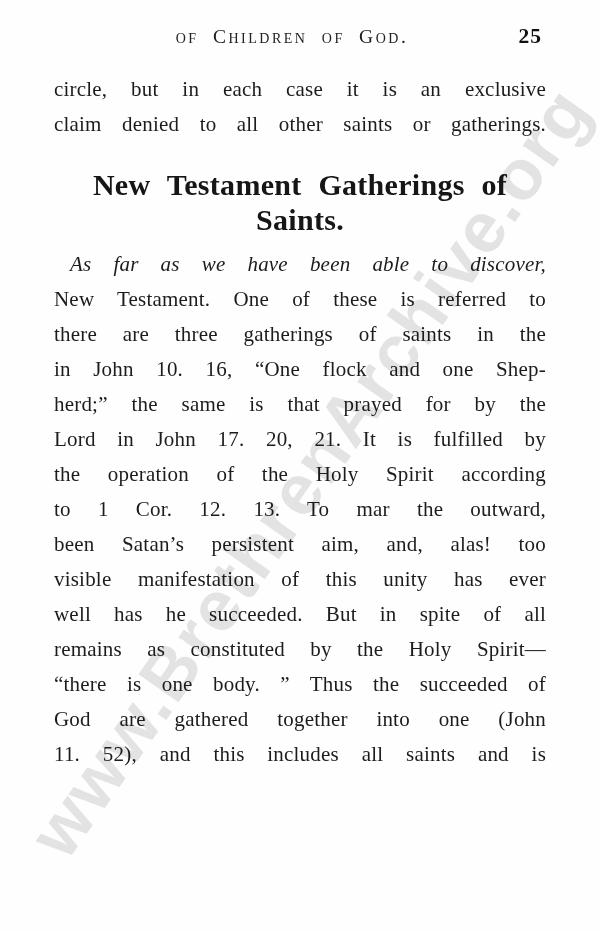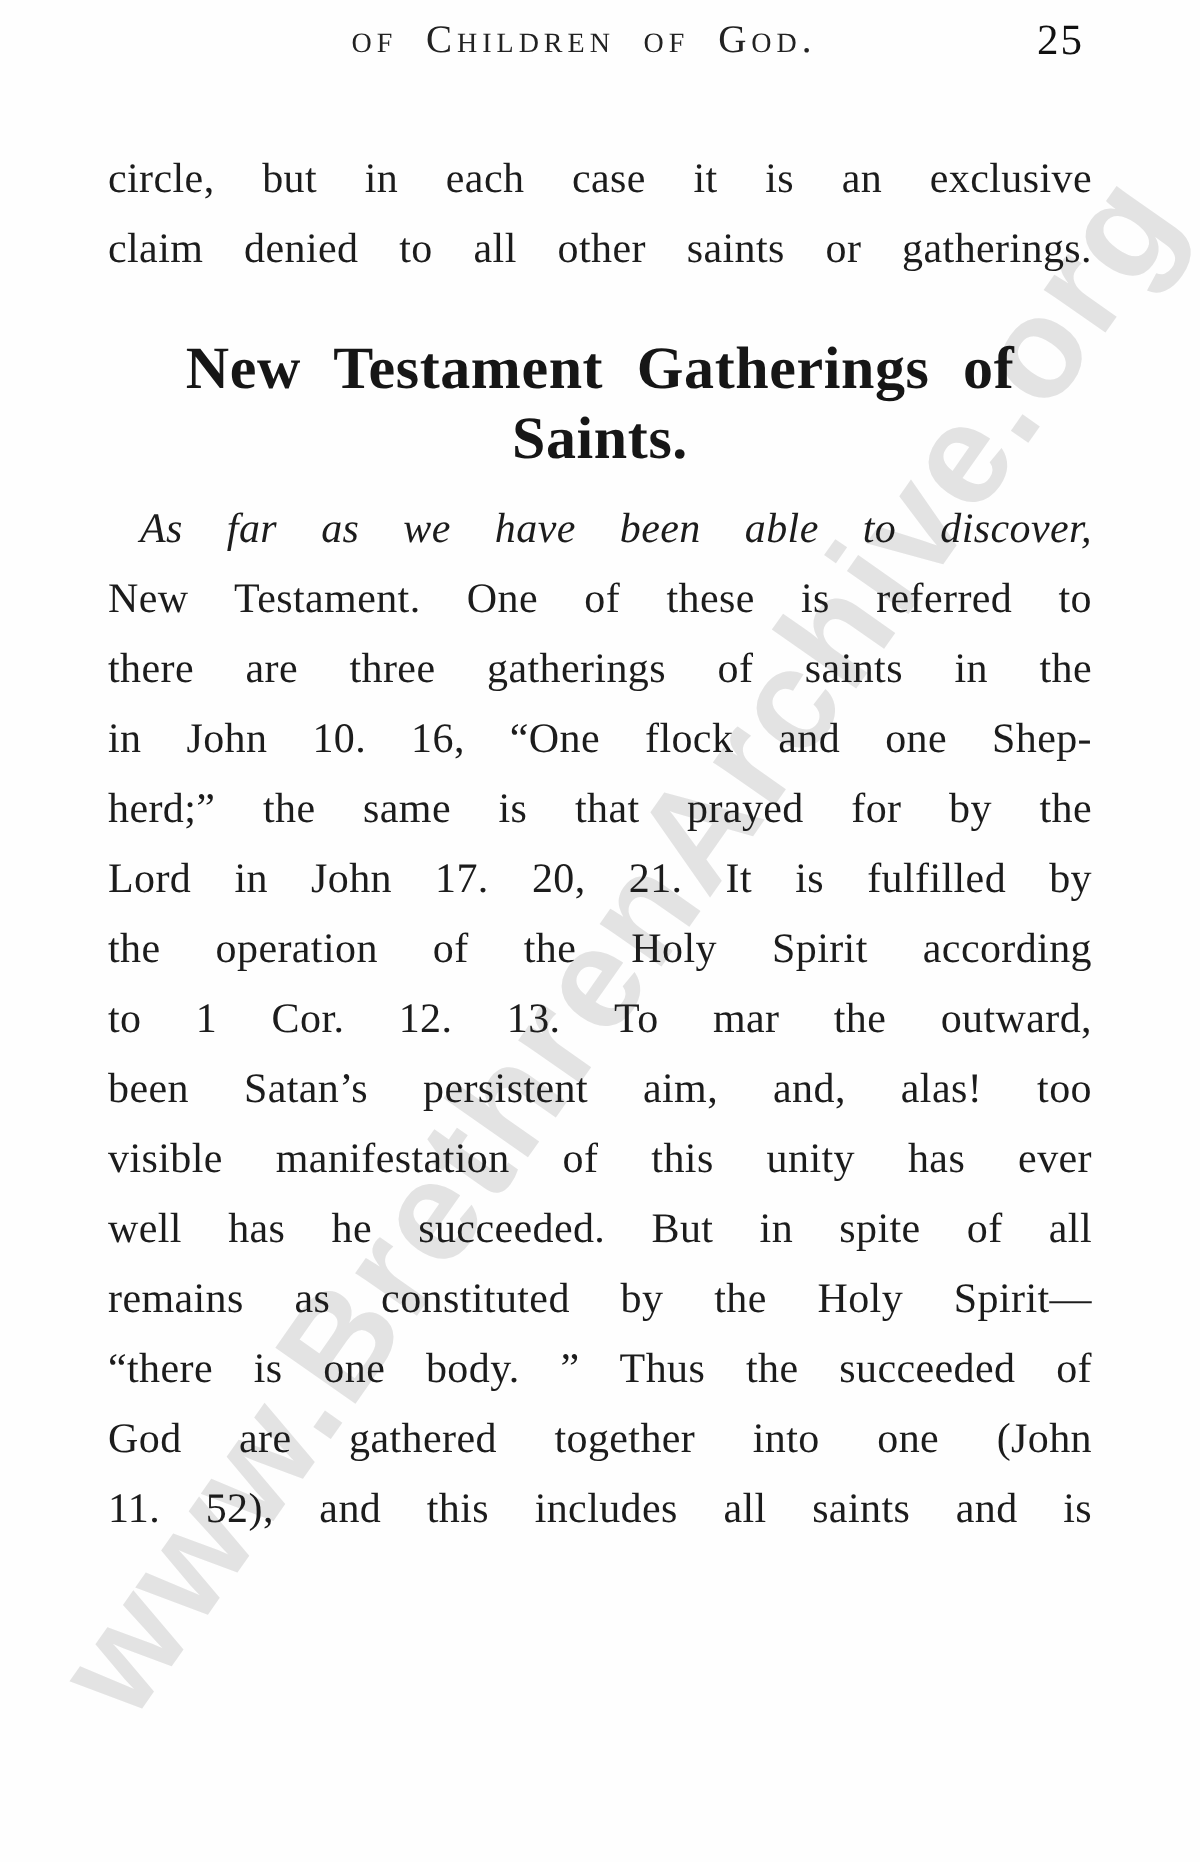--- a/index.html
+++ b/index.html
@@ -25,41 +25,41 @@
     font-weight: bold;
     font-size: 71px;
     letter-spacing: 2px;
     color: #e3e3e3;
     white-space: nowrap;
     z-index: 1;
     user-select: none;
   }
   .running-header {
     position: absolute;
-    top: 10px;
+    top: 26px;
     left: 54px;
     width: 492px;
     height: 28px;
     z-index: 2;
   }
   .running-head {
     display: block;
     text-align: center;
     padding-right: 16px;
     font-variant: small-caps;
     font-size: 19.5px;
     letter-spacing: 2.5px;
     word-spacing: 7px;
     color: #222222;
   }
   .page-number {
     position: absolute;
     right: 4px;
     top: -2px;
-    font-weight: normal;
+    font-weight: bold;
     font-size: 21.5px;
     letter-spacing: 1px;
     color: #111111;
   }
   .text-block {
     position: absolute;
     top: 72px;
     left: 54px;
     width: 492px;
     font-size: 21px;

